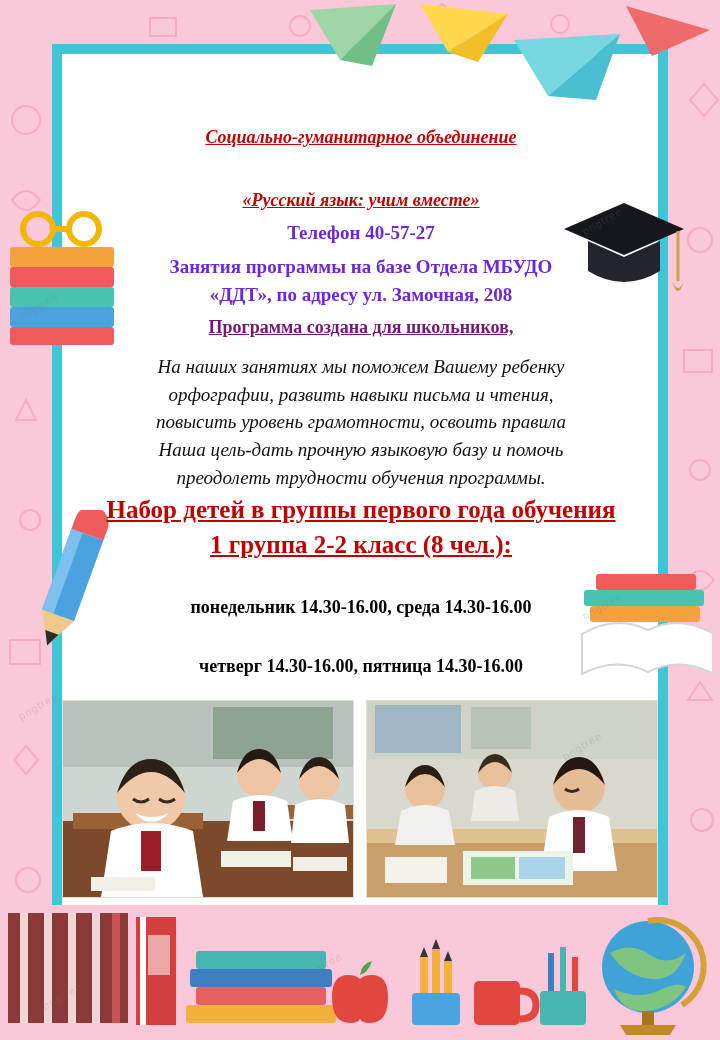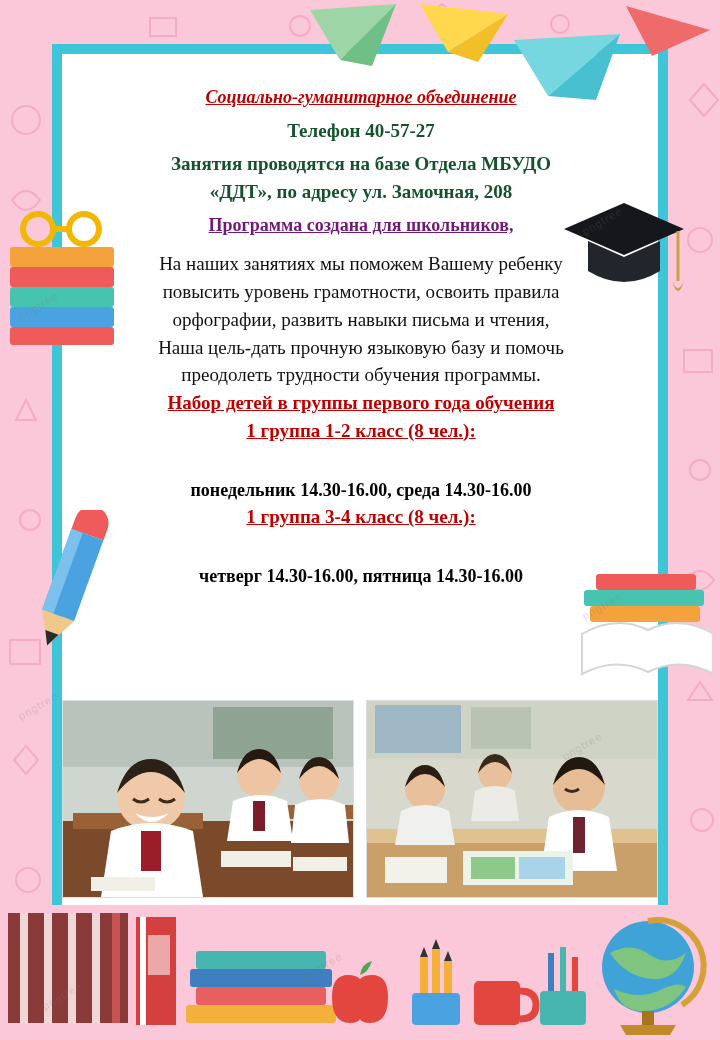--- a/index.html
+++ b/index.html
@@ -92,40 +92,42 @@
   .ln {
     margin: 0 0 4px 0;
     line-height: 1.25;
   }
   .red-italic-ul {
     color: #c00000;
     font-style: italic;
     font-weight: bold;
     font-size: 18px;
     text-decoration: underline;
+    margin-top: 40px;
   }
   .black-bold {
-    color: #14532d;
+    color: #6d28d9;
     font-weight: bold;
     font-size: 19px;
   }
   .black-bold-ul {
     color: #701a75;
     font-weight: bold;
     font-size: 18px;
     text-decoration: underline;
   }
   .plain {
     color: #111111;
     font-size: 19px;
+    font-style: italic;
   }
   .red-bold-ul {
     color: #c00000;
     font-weight: bold;
-    font-size: 19px;
+    font-size: 25px;
     text-decoration: underline;
   }
   .black-bold-sm {
     color: #000000;
     font-weight: bold;
     font-size: 18px;
     margin-top: 36px;
   }
   .gap-sm { height: 6px; }
   .gap-md { height: 12px; }
@@ -269,37 +271,37 @@
 
   <svg style="position:absolute;left:572px;top:560px;z-index:5" width="140" height="140" viewBox="0 0 140 140">
     <path d="M10 74 q34 -20 66 -4 q32 -16 66 4 l0 40 q-34 -18 -66 -2 q-32 -16 -66 2z" fill="#ffffff" stroke="#d5d5d5" stroke-width="2"></path>
     <rect x="12" y="30" width="120" height="16" rx="3" fill="#46c4b0"></rect>
     <rect x="18" y="46" width="110" height="16" rx="3" fill="#f4a23c"></rect>
     <rect x="24" y="14" width="100" height="16" rx="3" fill="#ef5b5b"></rect>
   </svg>
 
   <div class="content">
     <p class="ln red-italic-ul">Социально-гуманитарное объединение</p>
+    <p class="ln red-italic-ul">«Русский язык: учим вместе»</p>
     <div class="gap-sm"></div>
     <p class="ln black-bold">Телефон 40-57-27</p>
     <div class="gap-sm"></div>
-    <p class="ln black-bold">Занятия проводятся  на базе Отдела МБУДО</p>
+    <p class="ln black-bold">Занятия программы  на базе Отдела МБУДО</p>
     <p class="ln black-bold">«ДДТ», по адресу ул. Замочная, 208</p>
     <div class="gap-sm"></div>
     <p class="ln black-bold-ul">Программа создана для школьников,</p>
     <div class="gap-md"></div>
     <p class="ln plain">На наших занятиях мы поможем Вашему  ребенку</p>
+    <p class="ln plain">орфографии,  развить  навыки письма и чтения,</p>
     <p class="ln plain">повысить уровень  грамотности,  освоить правила</p>
-    <p class="ln plain">орфографии,  развить  навыки письма и чтения,</p>
     <p class="ln plain">Наша цель-дать  прочную языковую базу и помочь</p>
     <p class="ln plain">преодолеть  трудности  обучения  программы.</p>
     <p class="ln red-bold-ul">Набор детей в группы первого года обучения</p>
-    <p class="ln red-bold-ul">1 группа 1-2 класс (8 чел.):</p>
+    <p class="ln red-bold-ul">1 группа 2-2 класс (8 чел.):</p>
     <p class="ln black-bold-sm">понедельник 14.30-16.00, среда 14.30-16.00</p>
-    <p class="ln red-bold-ul">1 группа 3-4 класс (8 чел.):</p>
     <p class="ln black-bold-sm">четверг  14.30-16.00, пятница  14.30-16.00</p>
   </div>
 
   <div class="photos">
     <div class="photo">
       <svg width="292" height="196" viewBox="0 0 292 196">
         <rect x="0" y="0" width="292" height="196" fill="#cfd6d0"></rect>
         <rect x="0" y="0" width="292" height="66" fill="#b9c3bb"></rect>
         <rect x="150" y="6" width="120" height="52" fill="#8fa392"></rect>
         <rect x="0" y="120" width="292" height="76" fill="#7a4a2a"></rect>

